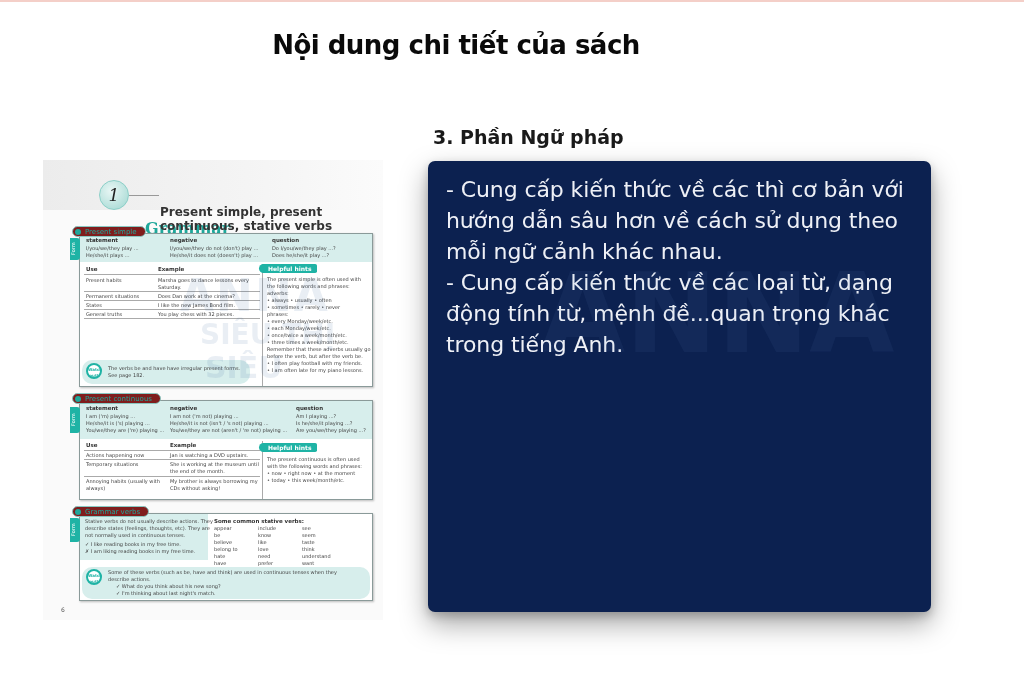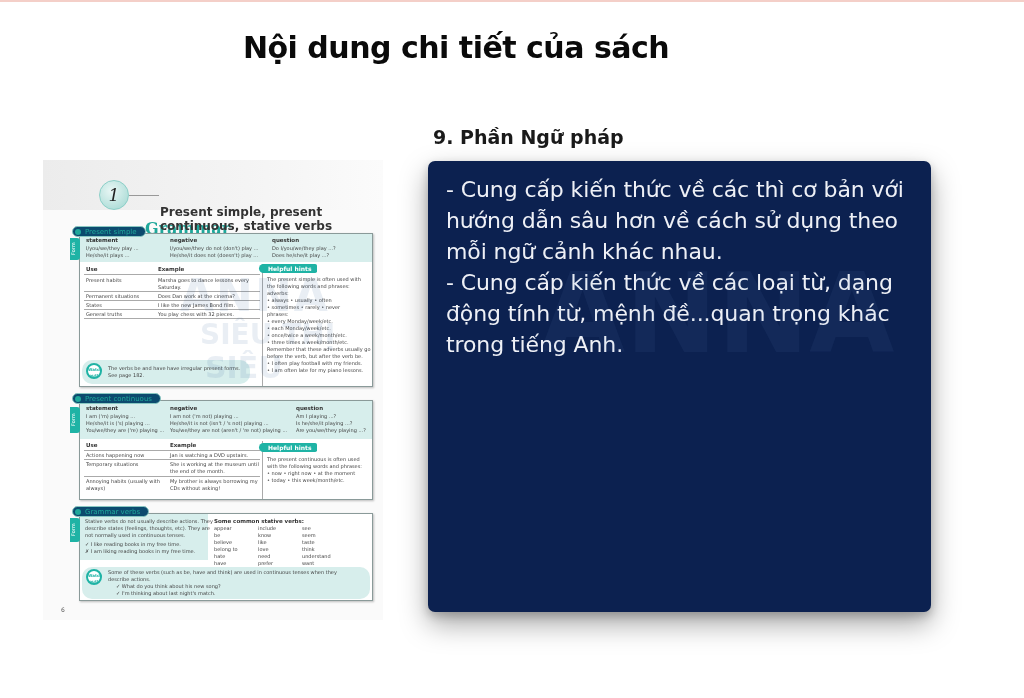--- a/index.html
+++ b/index.html
@@ -1,38 +1,38 @@
 <!DOCTYPE html>
 <html><head>
 <meta charset="utf-8">
 <style>
   * { box-sizing: border-box; margin: 0; padding: 0; }
   html, body { width: 1024px; height: 698px; overflow: hidden; background: #ffffff; }
   body { position: relative; font-family: "DejaVu Sans", sans-serif; }
   .topbar { position: absolute; left: 0; top: 0; width: 1024px; height: 2px; background: #f4cfc8; }
   .page-title { position: absolute; left: 0; width: 912px; top: 30px; text-align: center;
-    font-family: "DejaVu Sans", sans-serif; font-weight: 900; font-size: 30px; color: #0a0a0a; letter-spacing: -0.5px; }
+    font-family: "DejaVu Sans", sans-serif; font-weight: 900; font-size: 26px; color: #0a0a0a; letter-spacing: -0.5px; }
   .section-title { position: absolute; left: 433px; top: 126px; font-family: "DejaVu Sans", sans-serif;
     font-weight: bold; font-size: 19px; color: #1a1a1a; }
 
   
   .book { position: absolute; left: 43px; top: 160px; width: 340px; height: 460px; background: #fafafa; overflow: hidden; }
   .book-header { position: absolute; left: 0; top: 0; width: 340px; height: 50px;
     background: linear-gradient(90deg, #ececec 0%, #f4f4f4 60%, #fbfbfb 100%); }
   .unit-tab { position: absolute; left: 0; top: 0; width: 108px; height: 42px; background: #1fb3a5; }
   .unit-label { position: absolute; left: 24px; top: 26px; font-family: "DejaVu Serif", serif; font-weight: bold; font-size: 12px; color: #fff; }
   .unit-num { position: absolute; left: 56px; top: 20px; width: 30px; height: 30px; border-radius: 50%;
     background: radial-gradient(circle at 40% 35%, #e9f7f5, #9fd6d0); border: 1px solid #8ccfc8;
     font-family: "DejaVu Serif", serif; font-style: italic; font-size: 17px; color: #222; text-align: center; line-height: 28px; }
   .unit-line { position: absolute; left: 86px; top: 35px; width: 30px; height: 1px; background: #999; }
   .grammar-title { position: absolute; left: 102px; top: 26px; font-family: "DejaVu Serif", serif; font-weight: bold; font-size: 16px; color: #1fa89b; margin-top: 33px; }
   .grammar-sub { position: absolute; left: 117px; top: 45px; font-size: 12px; font-weight: bold; color: #333; }
 
   .sec { position: absolute; left: 36px; width: 294px; background: #fff; border: 1px solid #8a9a99; box-shadow: 1px 1px 2px rgba(0,0,0,0.25); }
-  .sec-pill { position: absolute; left: -8px; top: -8px; height: 11px; padding: 0 8px 0 12px; border-radius: 6px; background: #0c4a6e;
+  .sec-pill { position: absolute; left: -8px; top: -8px; height: 11px; padding: 0 8px 0 12px; border-radius: 6px; background: #7f1d1d;
     border: 1px solid #88c8c2; font-size: 7px; color: #1fa89b; line-height: 10px; white-space: nowrap; }
   .sec-pill::before { content: ""; position: absolute; left: 2px; top: 2px; width: 6px; height: 6px; border-radius: 50%; background: #1fa89b; }
   .form-band { position: absolute; left: 0; right: 0; background: #d7eeec; }
   .form-tab { position: absolute; left: -10px; width: 10px; background: #1fb3a5; border-radius: 3px 0 0 3px; color: #fff; font-size: 5px;
     writing-mode: vertical-rl; transform: rotate(180deg); text-align: center; }
   .tiny { font-size: 5px; color: #444; line-height: 7px; white-space: nowrap; }
   .tinyb { font-size: 5.5px; font-weight: bold; color: #333; line-height: 7px; }
   .abs { position: absolute; }
   .hint-box { position: absolute; background: #fff; border-left: 1px solid #aaa; }
   .hint-pill { position: absolute; height: 9px; padding: 0 5px 0 9px; background: #1fb3a5; color: #fff; font-size: 6px; font-weight: bold;
@@ -50,21 +50,21 @@
   .card { position: absolute; left: 428px; top: 161px; width: 503px; height: 451px; background: #0c2150; border-radius: 7px;
     box-shadow: 0 12px 28px rgba(0,0,0,0.35), 0 4px 10px rgba(0,0,0,0.2); padding: 13px 18px 0 18px; }
   .card p { font-family: "DejaVu Sans", sans-serif; font-size: 22px; line-height: 31px; color: #eef0f6; letter-spacing: -0.1px; }
 </style>
 </head>
 <body>
 
 <div class="topbar"></div>
 
 <h1 class="page-title">Nội dung chi tiết của sách</h1>
-<h2 class="section-title">9. Phần Ngữ pháp</h2>
+<h2 class="section-title">3. Phần Ngữ pháp</h2>
 
 <div class="book">
   <div class="book-header"></div>
   <div class="unit-num">1</div>
   <div class="unit-line"></div>
   <div class="grammar-title">Grammar</div>
   <div class="grammar-sub">Present simple, present continuous, stative verbs</div>
 
   <div class="sec" style="top:73px;height:154px;">
     <div class="form-band" style="top:0;height:28px;"></div>

